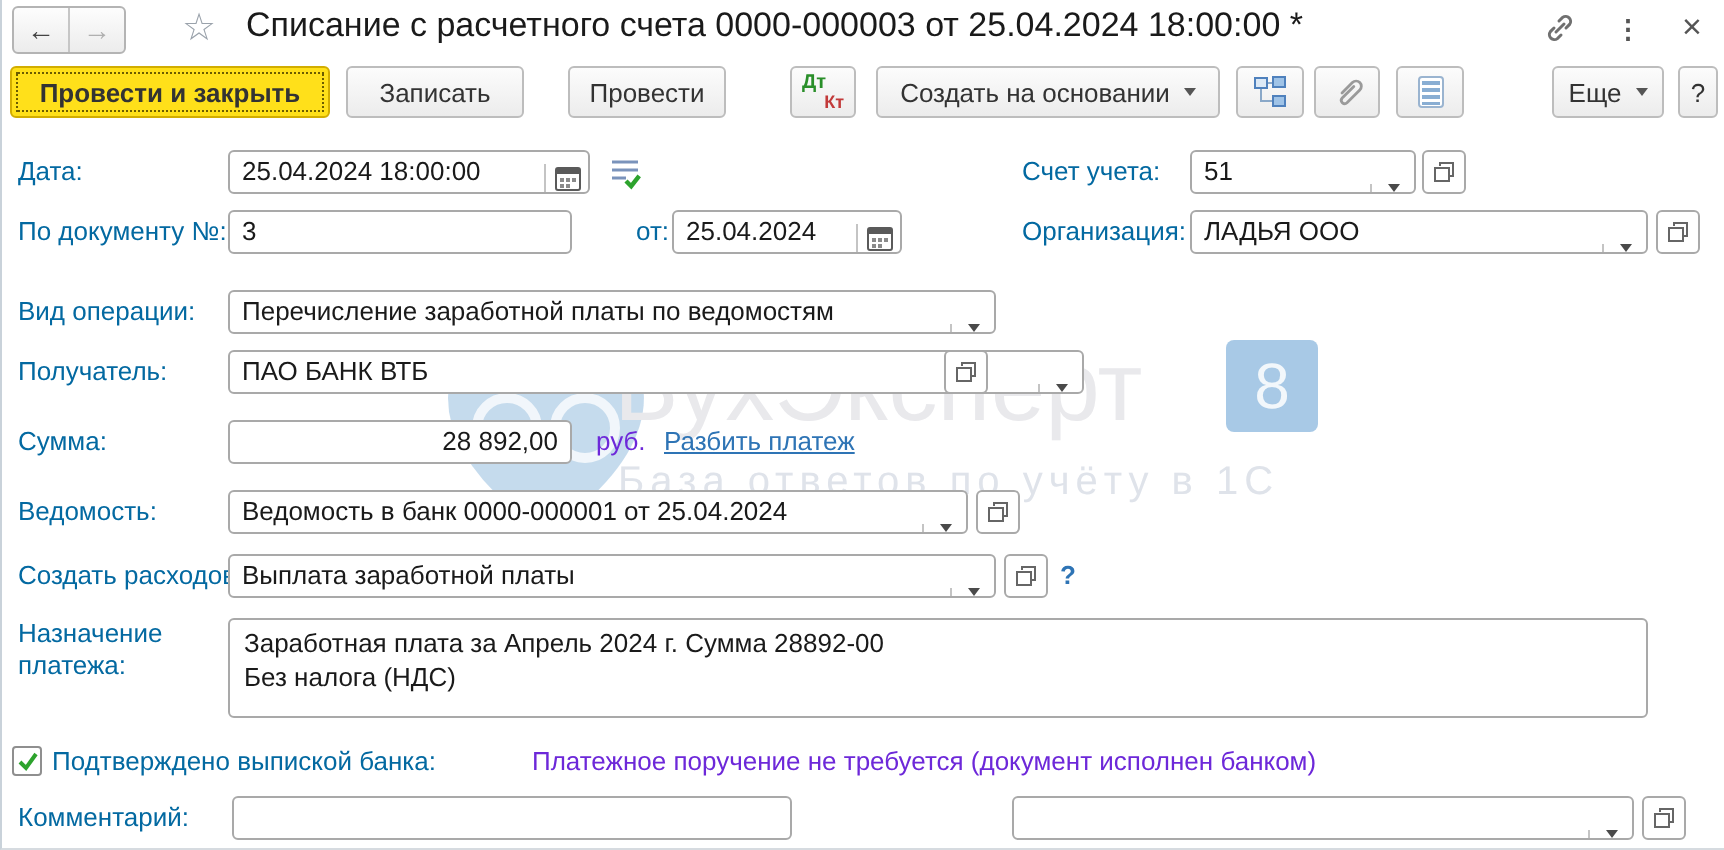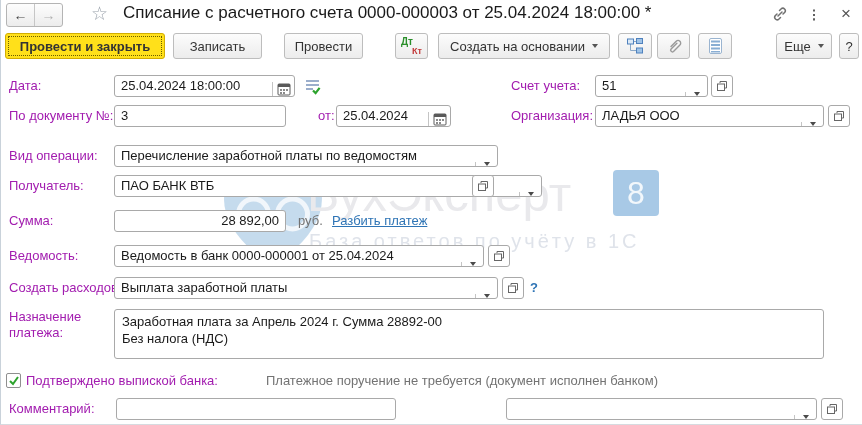--- a/index.html
+++ b/index.html
@@ -22,31 +22,31 @@
   .btn{position:absolute;top:1px;height:26px;box-sizing:border-box;border:1px solid #bdbdbd;border-radius:3px;background:linear-gradient(#fcfcfc,#ececec);font-size:13px;color:#333;display:flex;align-items:center;justify-content:center;padding:0 27px;cursor:pointer;white-space:nowrap;}
   .btn.yellow{background:#ffe01a;border:1px solid #d2ad00;outline:1px dotted #6b5c00;outline-offset:-4px;font-weight:bold;}
   .btn .caret{margin-left:7px;width:0;height:0;border-left:3.5px solid transparent;border-right:3.5px solid transparent;border-top:4.5px solid #555;}
   .btn.icon{padding:0;width:34px;}
   .dtkt{position:relative;width:100%;height:100%;}
   .dtkt .dt{position:absolute;left:5px;top:2px;font-size:10px;font-weight:bold;color:#2a8f2a;}
   .dtkt .kt{position:absolute;right:5px;bottom:2px;font-size:9px;font-weight:bold;color:#c23a3a;}
 
   
   .form{position:absolute;left:0;top:62px;right:0;bottom:0;}
-  .lbl{position:absolute;font-size:13px;color:#a21caf;line-height:22px;white-space:nowrap;z-index:2;}
+  .lbl{position:absolute;font-size:13px;color:#0369a1;line-height:22px;white-space:nowrap;z-index:2;}
   .grp{position:absolute;height:22px;box-sizing:border-box;display:flex;align-items:flex-end;background:#fff;border:1px solid #a9a9a9;border-radius:3px;z-index:2;}
   .grp .val{flex:1;font-size:13px;color:#1a1a1a;line-height:20px;padding:0 6px;white-space:nowrap;overflow:hidden;}
   .grp .val.right{text-align:right;}
   .grp .sect{width:21px;display:flex;align-items:center;justify-content:center;border-left:1px solid #c4c4c4;cursor:pointer;}
   .tri{width:0;height:0;border-left:3.5px solid transparent;border-right:3.5px solid transparent;border-top:4.5px solid #4a4a4a;}
   .sqbtn{position:absolute;width:22px;height:22px;box-sizing:border-box;border:1px solid #a9a9a9;border-radius:3px;background:#fff;display:flex;align-items:center;justify-content:center;z-index:2;cursor:pointer;}
   .inline-ic{position:absolute;z-index:2;}
   .link{position:absolute;font-size:13px;color:#2e74b5;text-decoration:underline;line-height:22px;z-index:2;cursor:pointer;}
   .hintq{position:absolute;font-size:13px;font-weight:bold;color:#2e74b5;line-height:22px;z-index:2;}
-  .plain{position:absolute;font-size:13px;color:#737373;line-height:22px;z-index:2;}
+  .plain{position:absolute;font-size:13px;color:#6d28d9;line-height:22px;z-index:2;}
   .tarea{position:absolute;box-sizing:border-box;background:#fff;border:1px solid #a9a9a9;border-radius:3px;z-index:2;padding:3px 7px;}
   .tarea .tl{font-size:13px;color:#1a1a1a;line-height:17px;white-space:nowrap;}
   .cbox{position:absolute;width:15px;height:15px;box-sizing:border-box;border:1px solid #8f8f8f;border-radius:2px;background:#fff;z-index:2;display:flex;align-items:center;justify-content:center;cursor:pointer;}
 
   
   .wm{position:absolute;z-index:1;pointer-events:none;}
   .wm-brand{font-size:49px;color:#e9e9ec;letter-spacing:0px;white-space:nowrap;}
   .wm-badge{display:flex;align-items:center;justify-content:center;width:46px;height:46px;border-radius:4px;background:rgba(97,157,210,.55);color:#f2f7fb;font-size:32px;}
   .wm-tag{font-size:20px;letter-spacing:3px;color:#dfe3ea;white-space:nowrap;}
 </style>

